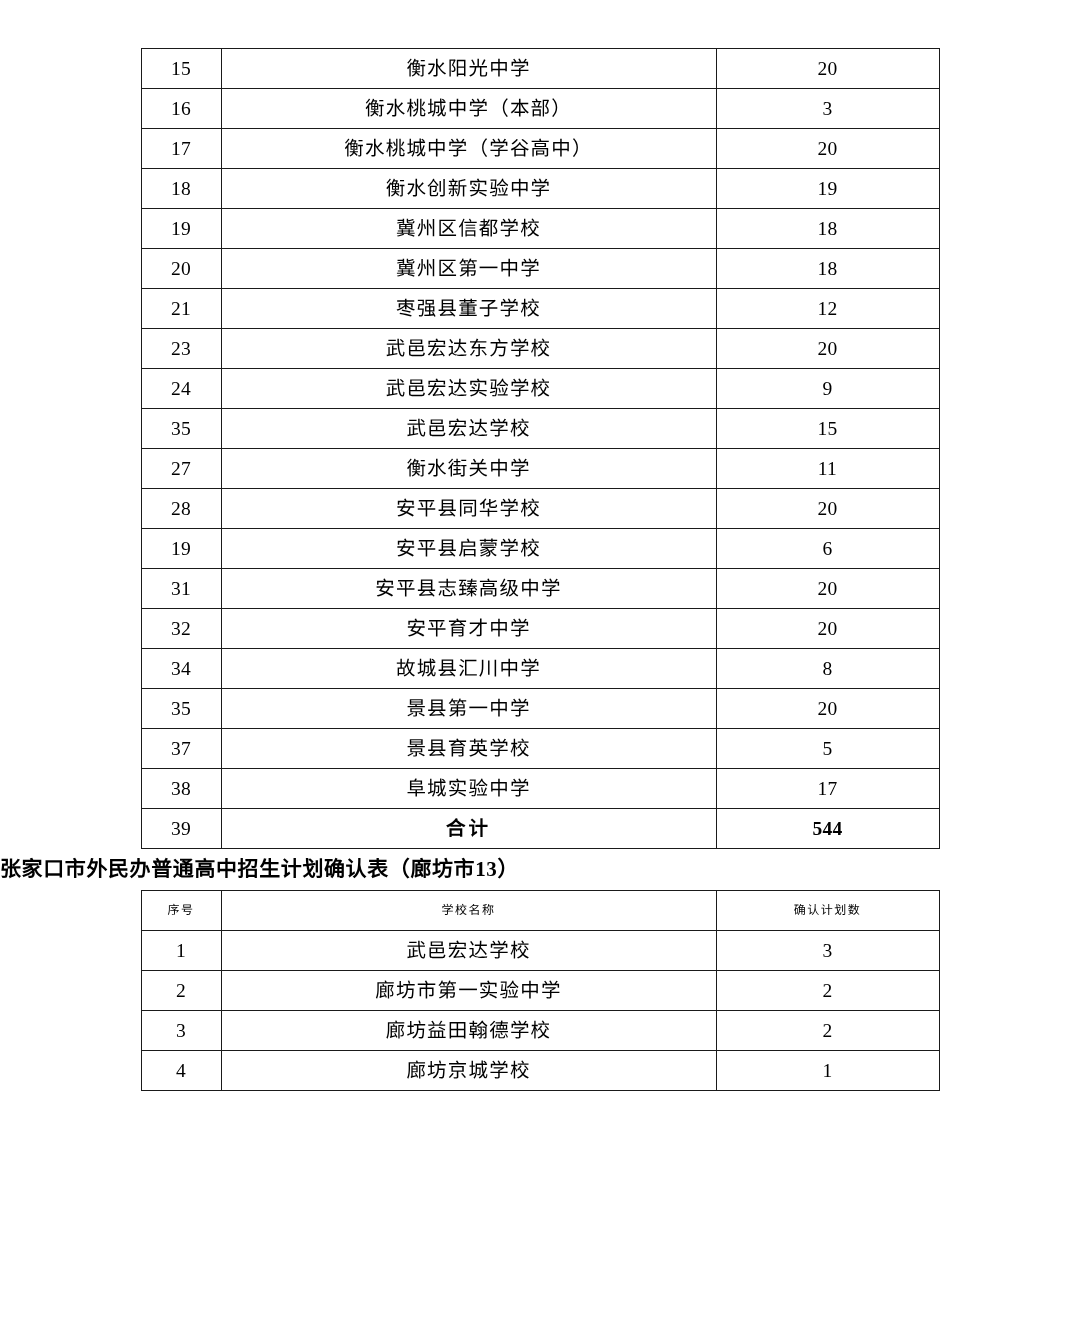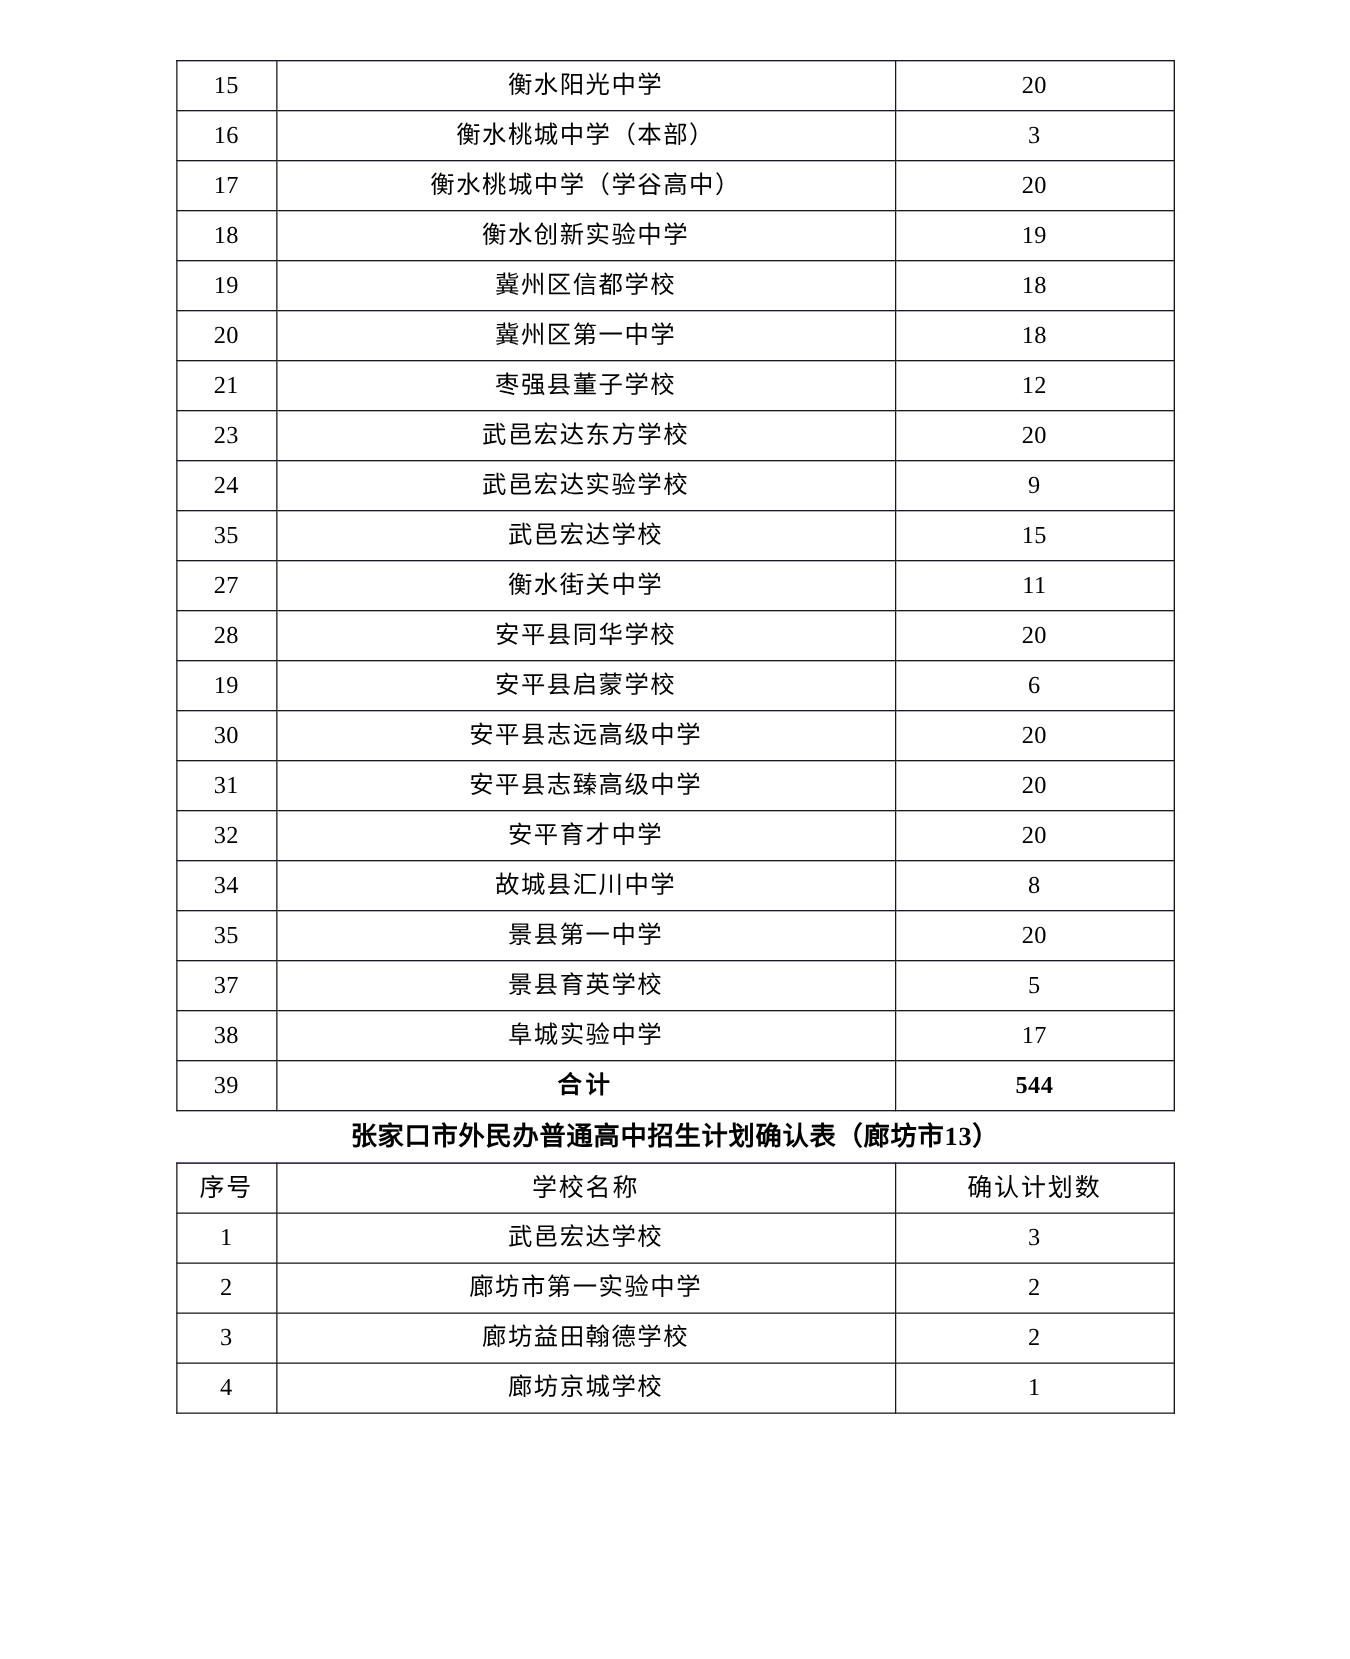--- a/index.html
+++ b/index.html
@@ -67,27 +67,27 @@
 
   
   tr.total-row .cell-name,
   tr.total-row .cell-count {
     font-weight: bold;
   }
   tr.total-row .cell-name { letter-spacing: 3px; }
 
   
   tr.head-row td {
-    font-size: 20px;
+    font-size: 12px;
     letter-spacing: 1.5px;
   }
 
   
   .section-heading {
-    text-align: center;
+    text-align: left;
     font-size: 21px;
     font-weight: bold;
     letter-spacing: 0.6px;
     line-height: 1.1;
     margin: 0;
     padding: 9px 0 9px 0;
     font-family: "Liberation Serif", "DejaVu Serif", serif;
   }
 
   .table-one-wrap { padding-top: 48px; }
@@ -163,25 +163,20 @@
           </tr>
           <tr>
             <td class="cell-idx">28</td>
             <td class="cell-name">安平县同华学校</td>
             <td class="cell-count">20</td>
           </tr>
           <tr>
             <td class="cell-idx">19</td>
             <td class="cell-name">安平县启蒙学校</td>
             <td class="cell-count">6</td>
-          </tr>
-          <tr>
-            <td class="cell-idx">30</td>
-            <td class="cell-name">安平县志远高级中学</td>
-            <td class="cell-count">20</td>
           </tr>
           <tr>
             <td class="cell-idx">31</td>
             <td class="cell-name">安平县志臻高级中学</td>
             <td class="cell-count">20</td>
           </tr>
           <tr>
             <td class="cell-idx">32</td>
             <td class="cell-name">安平育才中学</td>
             <td class="cell-count">20</td>

